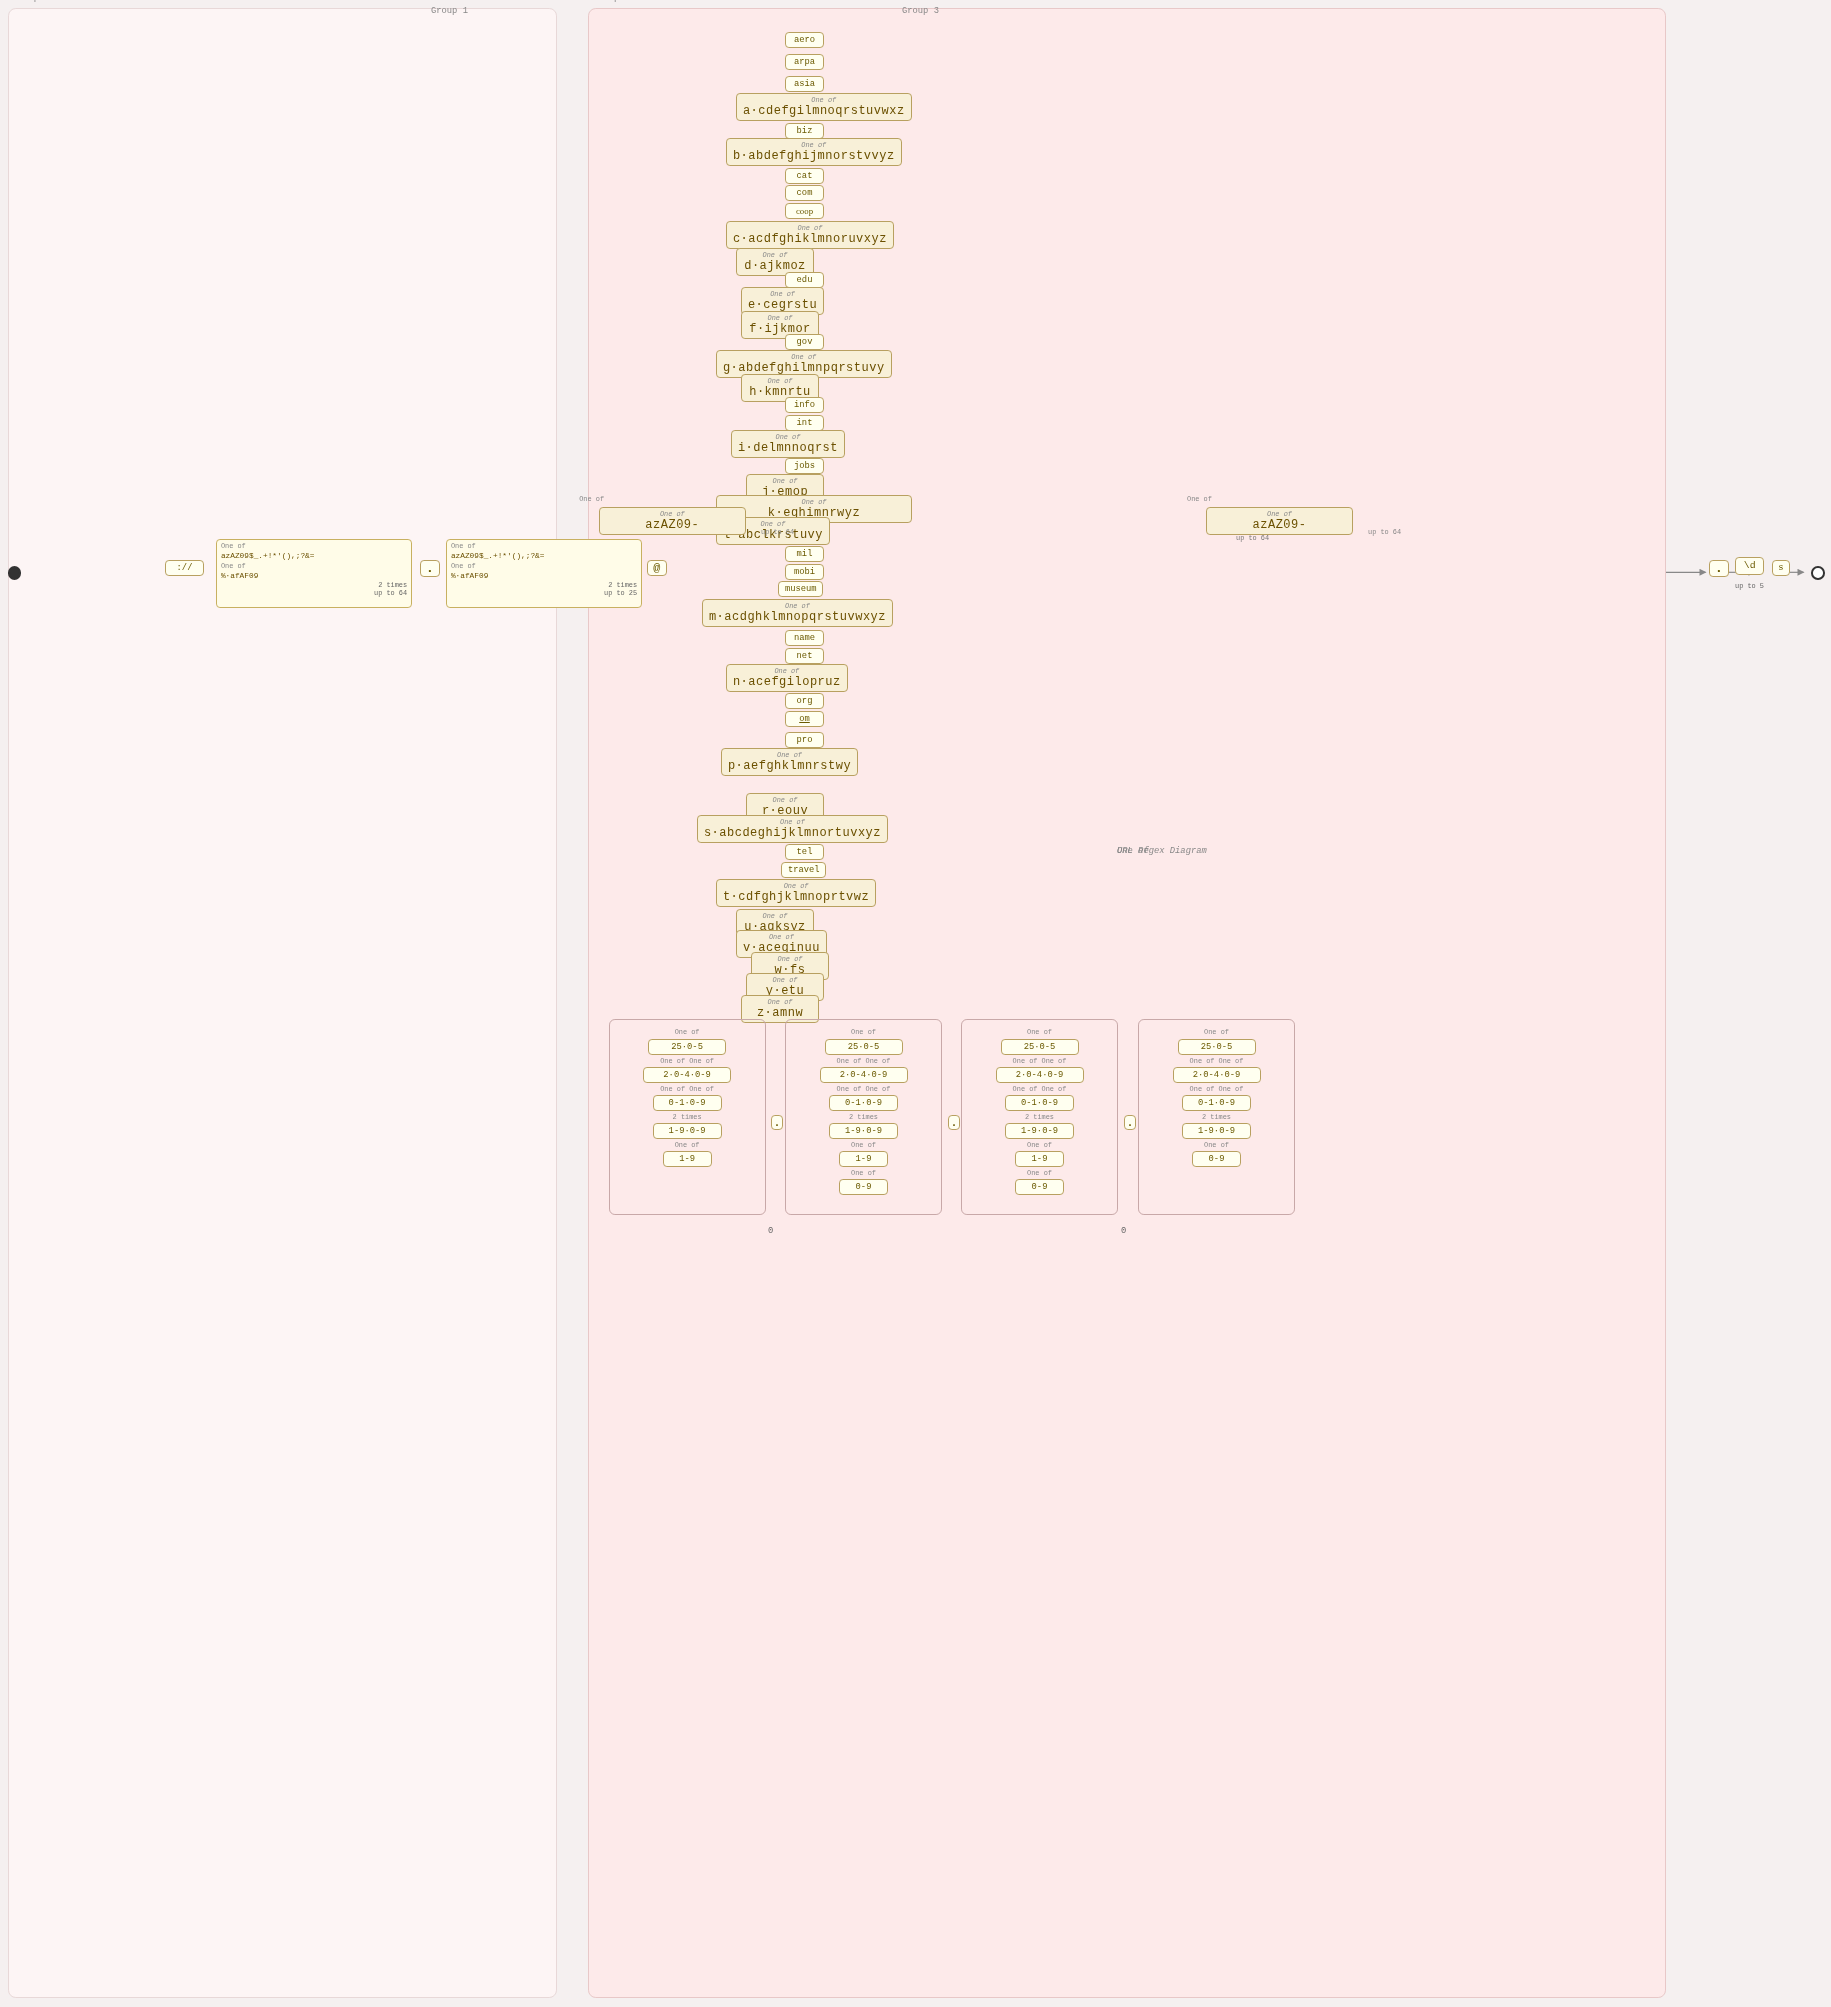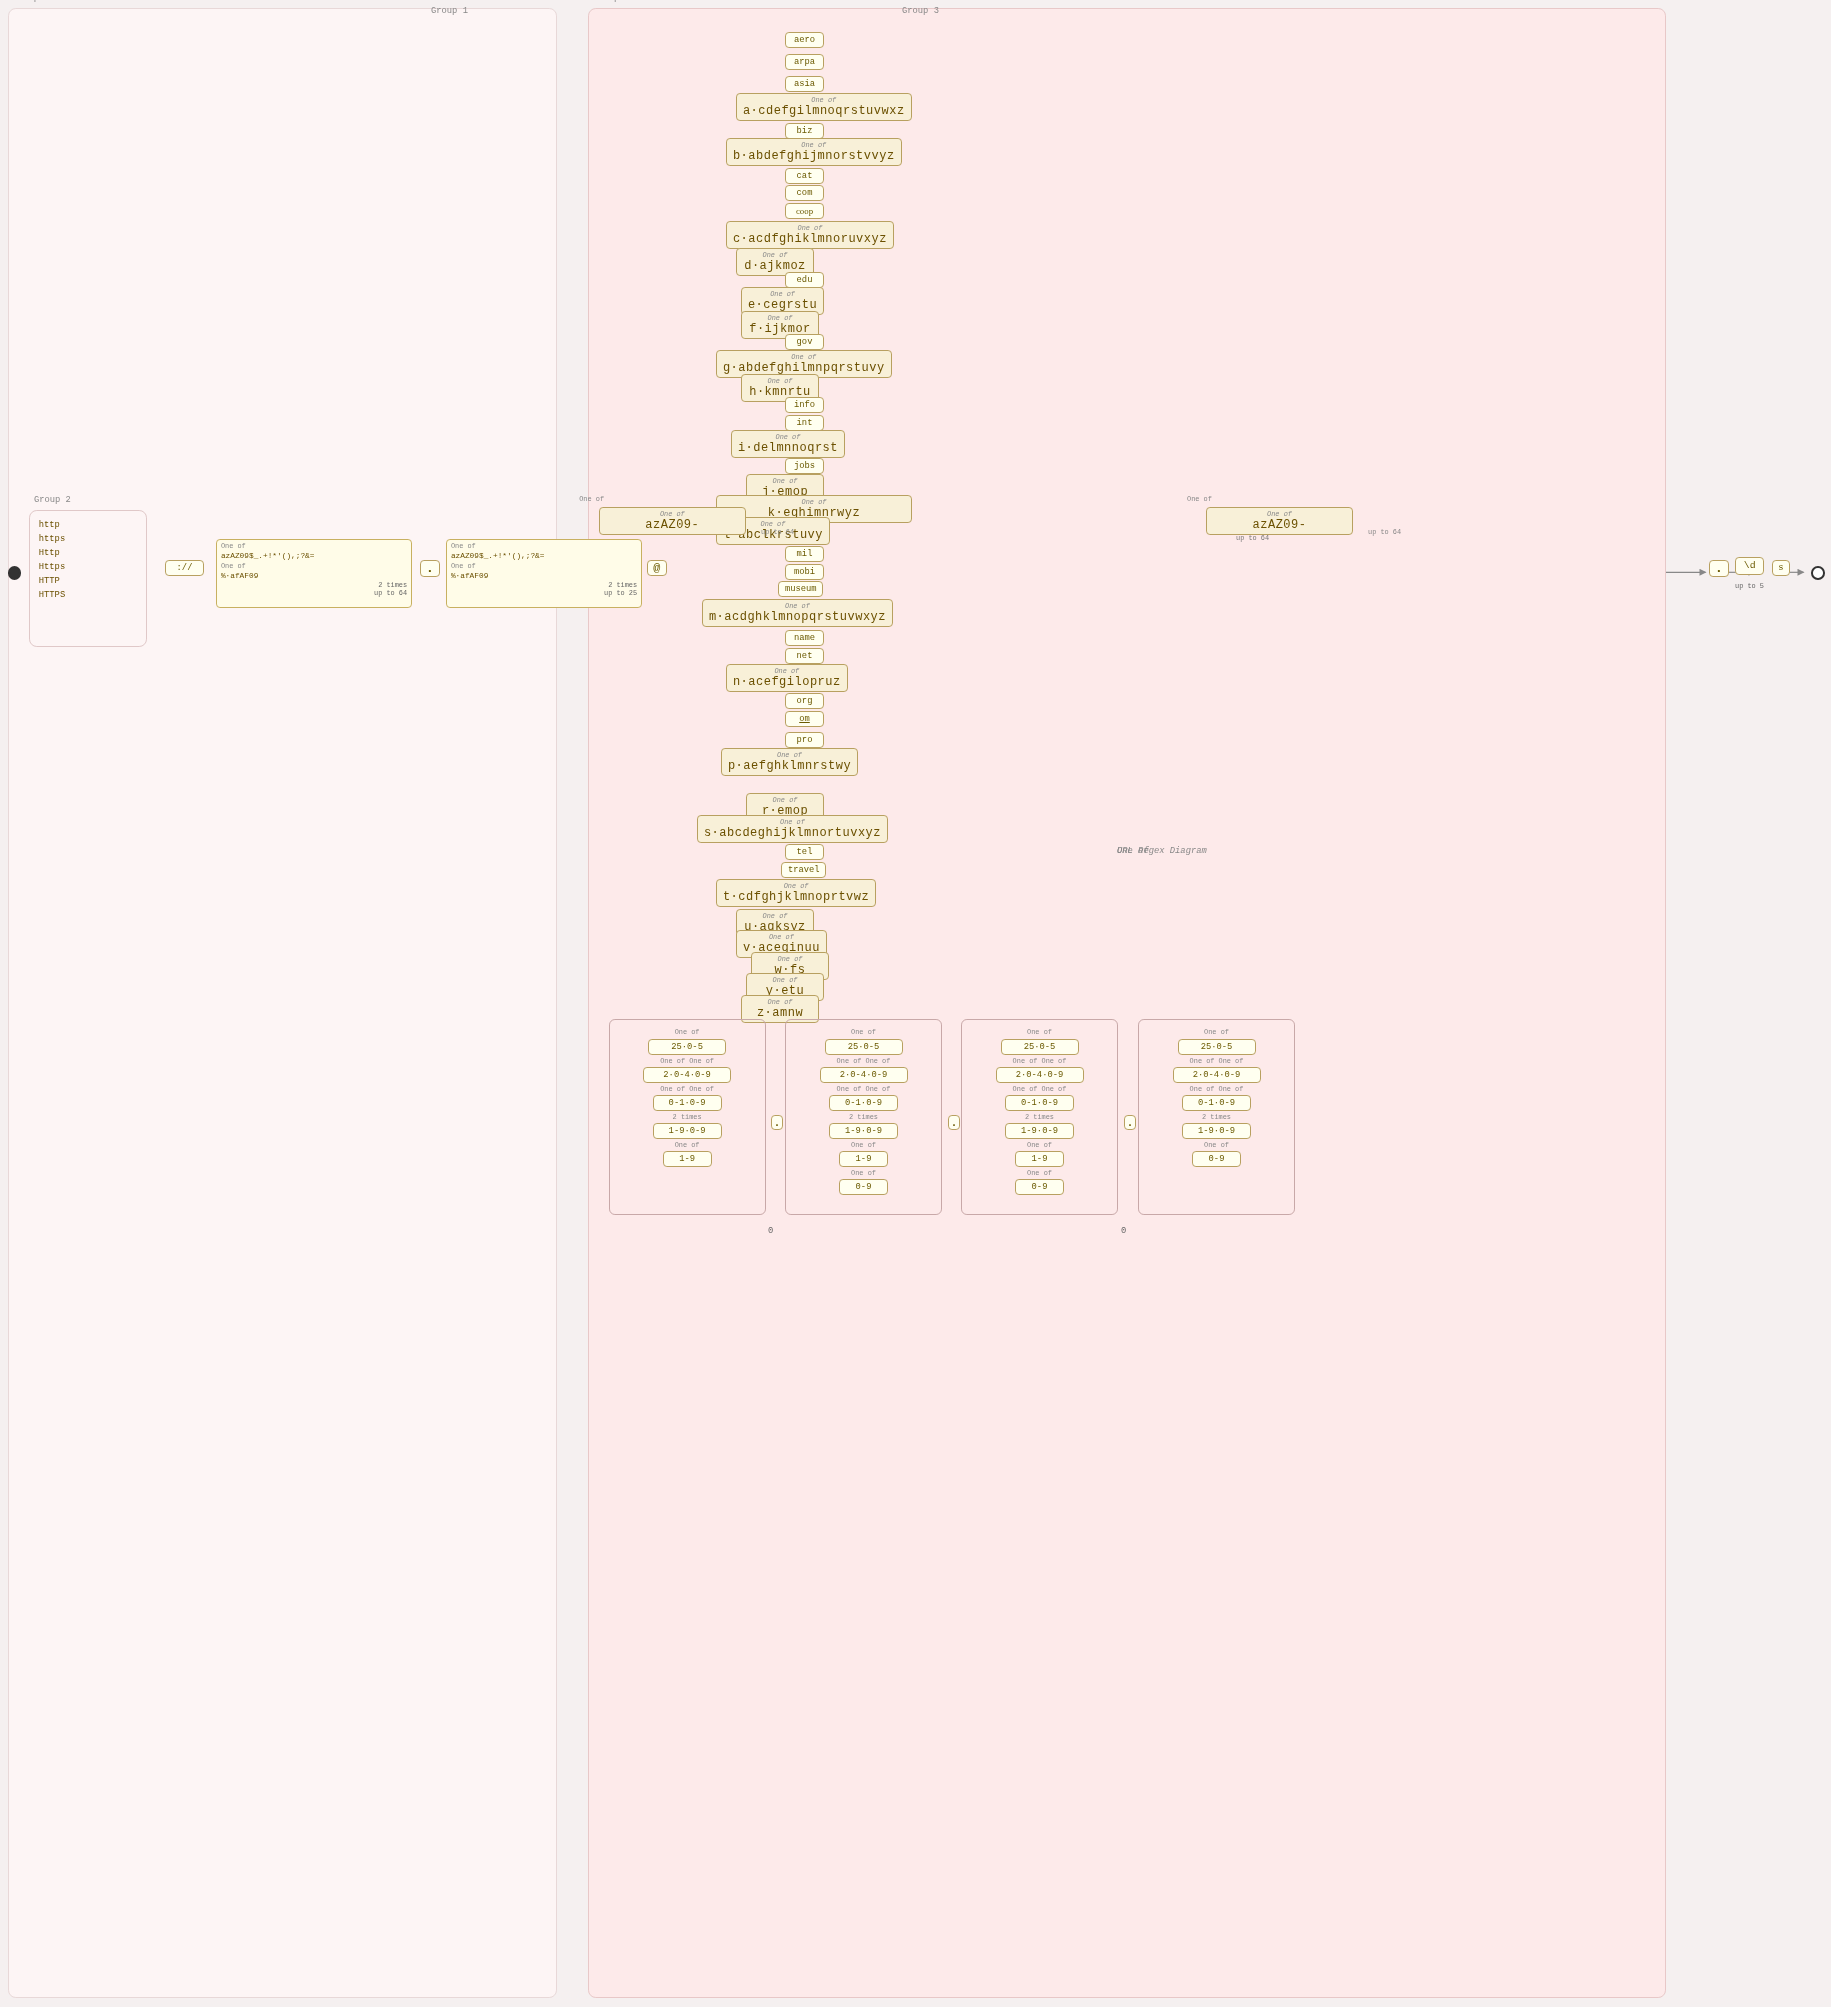--- a/index.html
+++ b/index.html
@@ -345,21 +345,21 @@
 
     <div class="node-oneof" style="left:132px; top:739px;">
       <span class="oneof-label">One of</span>
       <span class="oneof-chars">p·aefghklmnrstwy</span>
     </div>
 
     <div class="node" style="left:196px; top:808px;font-weight:bold;">qa</div>
 
     <div class="node-oneof" style="left:157px; top:784px;">
       <span class="oneof-label">One of</span>
-      <span class="oneof-chars">r·emop</span>
+      <span class="oneof-chars">r·eouv</span>
     </div>
 
     <div class="node-oneof" style="left:108px; top:806px;">
       <span class="oneof-label">One of</span>
       <span class="oneof-chars">s·abcdeghijklmnortuvxyz</span>
     </div>
 
     <div class="node" style="left:196px; top:835px;">tel</div>
 
     <div class="node" style="left:192px; top:853px;">travel</div>
@@ -468,31 +468,20 @@
 
     <div style="position:absolute; left:598px; top:486px; font-size:6.9px; color:#888;">One of</div>
     <div class="node-oneof" style="left:617px; top:498px; width:147px;">
       <span class="oneof-label">One of</span>
       <span class="oneof-chars">azAZ09-</span>
     </div>
     <div style="position:absolute; left:779px; top:519px; font-size:6.9px; color:#888;">up to 64</div>
 
   </div>
 
-  <div class="group group2">
-    <span class="group-label">Group 2</span>
-    <div style="padding: 7.8px 5.9px; display:flex; flex-direction:column; gap:2px;">
-      <div class="protocol-item">http</div>
-      <div class="protocol-item">https</div>
-      <div class="protocol-item">Http</div>
-      <div class="protocol-item">Https</div>
-      <div class="protocol-item">HTTP</div>
-      <div class="protocol-item">HTTPS</div>
-    </div>
-  </div>
 
   <div class="circle-start" style="position:absolute; left:7.8px; top:566px;"></div>
 
   <div class="node" style="position:absolute; left:165px; top:560px; width:39px;">://</div>
 
   <div style="position:absolute; left:216px; top:539px; width:196px; height:69px; border:1.5px solid #c8b060; border-radius:3.9px; background:#fffce8;">
     <div style="font-size:6.9px; color:#888; margin:2px 3.9px;">One of</div>
     <div style="font-size:7.8px; color:#6b5000; margin:1px 3.9px;">azAZ09$_.+!*'(),;?&amp;=</div>
     <div style="font-size:6.9px; color:#888; margin:2px 3.9px;">One of</div>
     <div style="font-size:7.8px; color:#6b5000; margin:1px 3.9px;">%·afAF09</div>

